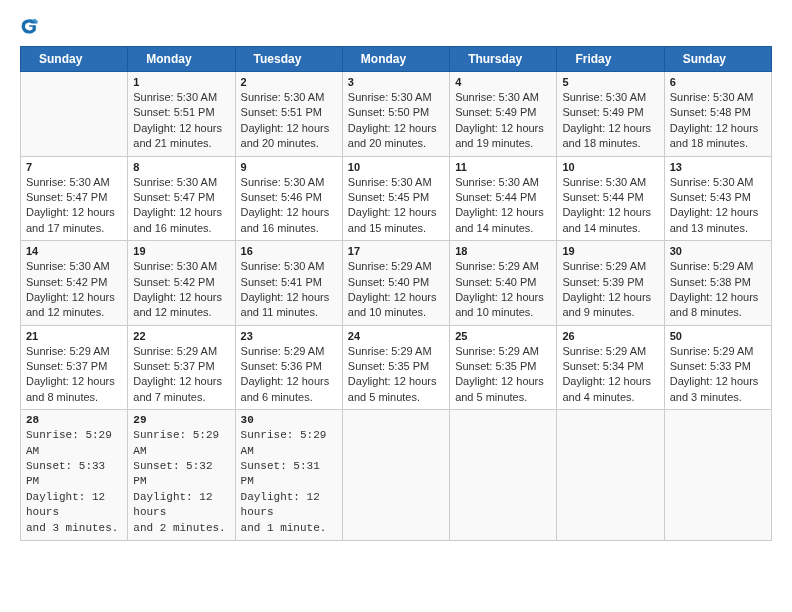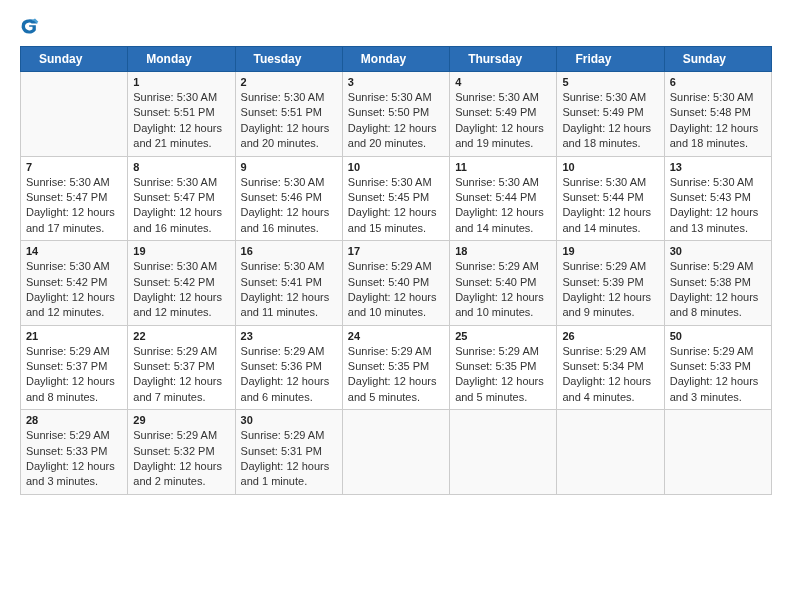--- a/index.html
+++ b/index.html
@@ -90,20 +90,21 @@
     .day-info {
       font-size: 11px;
       color: #333;
       line-height: 1.4;
     }
     .empty-cell {
       background: #f9f9f9 !important;
     }
     .last-row td {
       height: 70px;
+      font-family: Liberation Mono, monospace;
     }
   </style>
 </head>
 <body>
 
 <div class="page">
   <div class="header-area">
     <div class="logo">
       <svg class="logo-icon" viewBox="0 0 24 24">
         <path d="M2 12 Q2 4 12 4 Q18 4 21 9 L14 9 Q12 7 10 8 Q6 9 6 12 Q6 16 10 17 Q13 18 15 16 L15 13 L11 13 L11 11 L19 11 L19 17 Q16 21 11 21 Q4 21 2 14 Z" fill="#1a6faf"></path>

